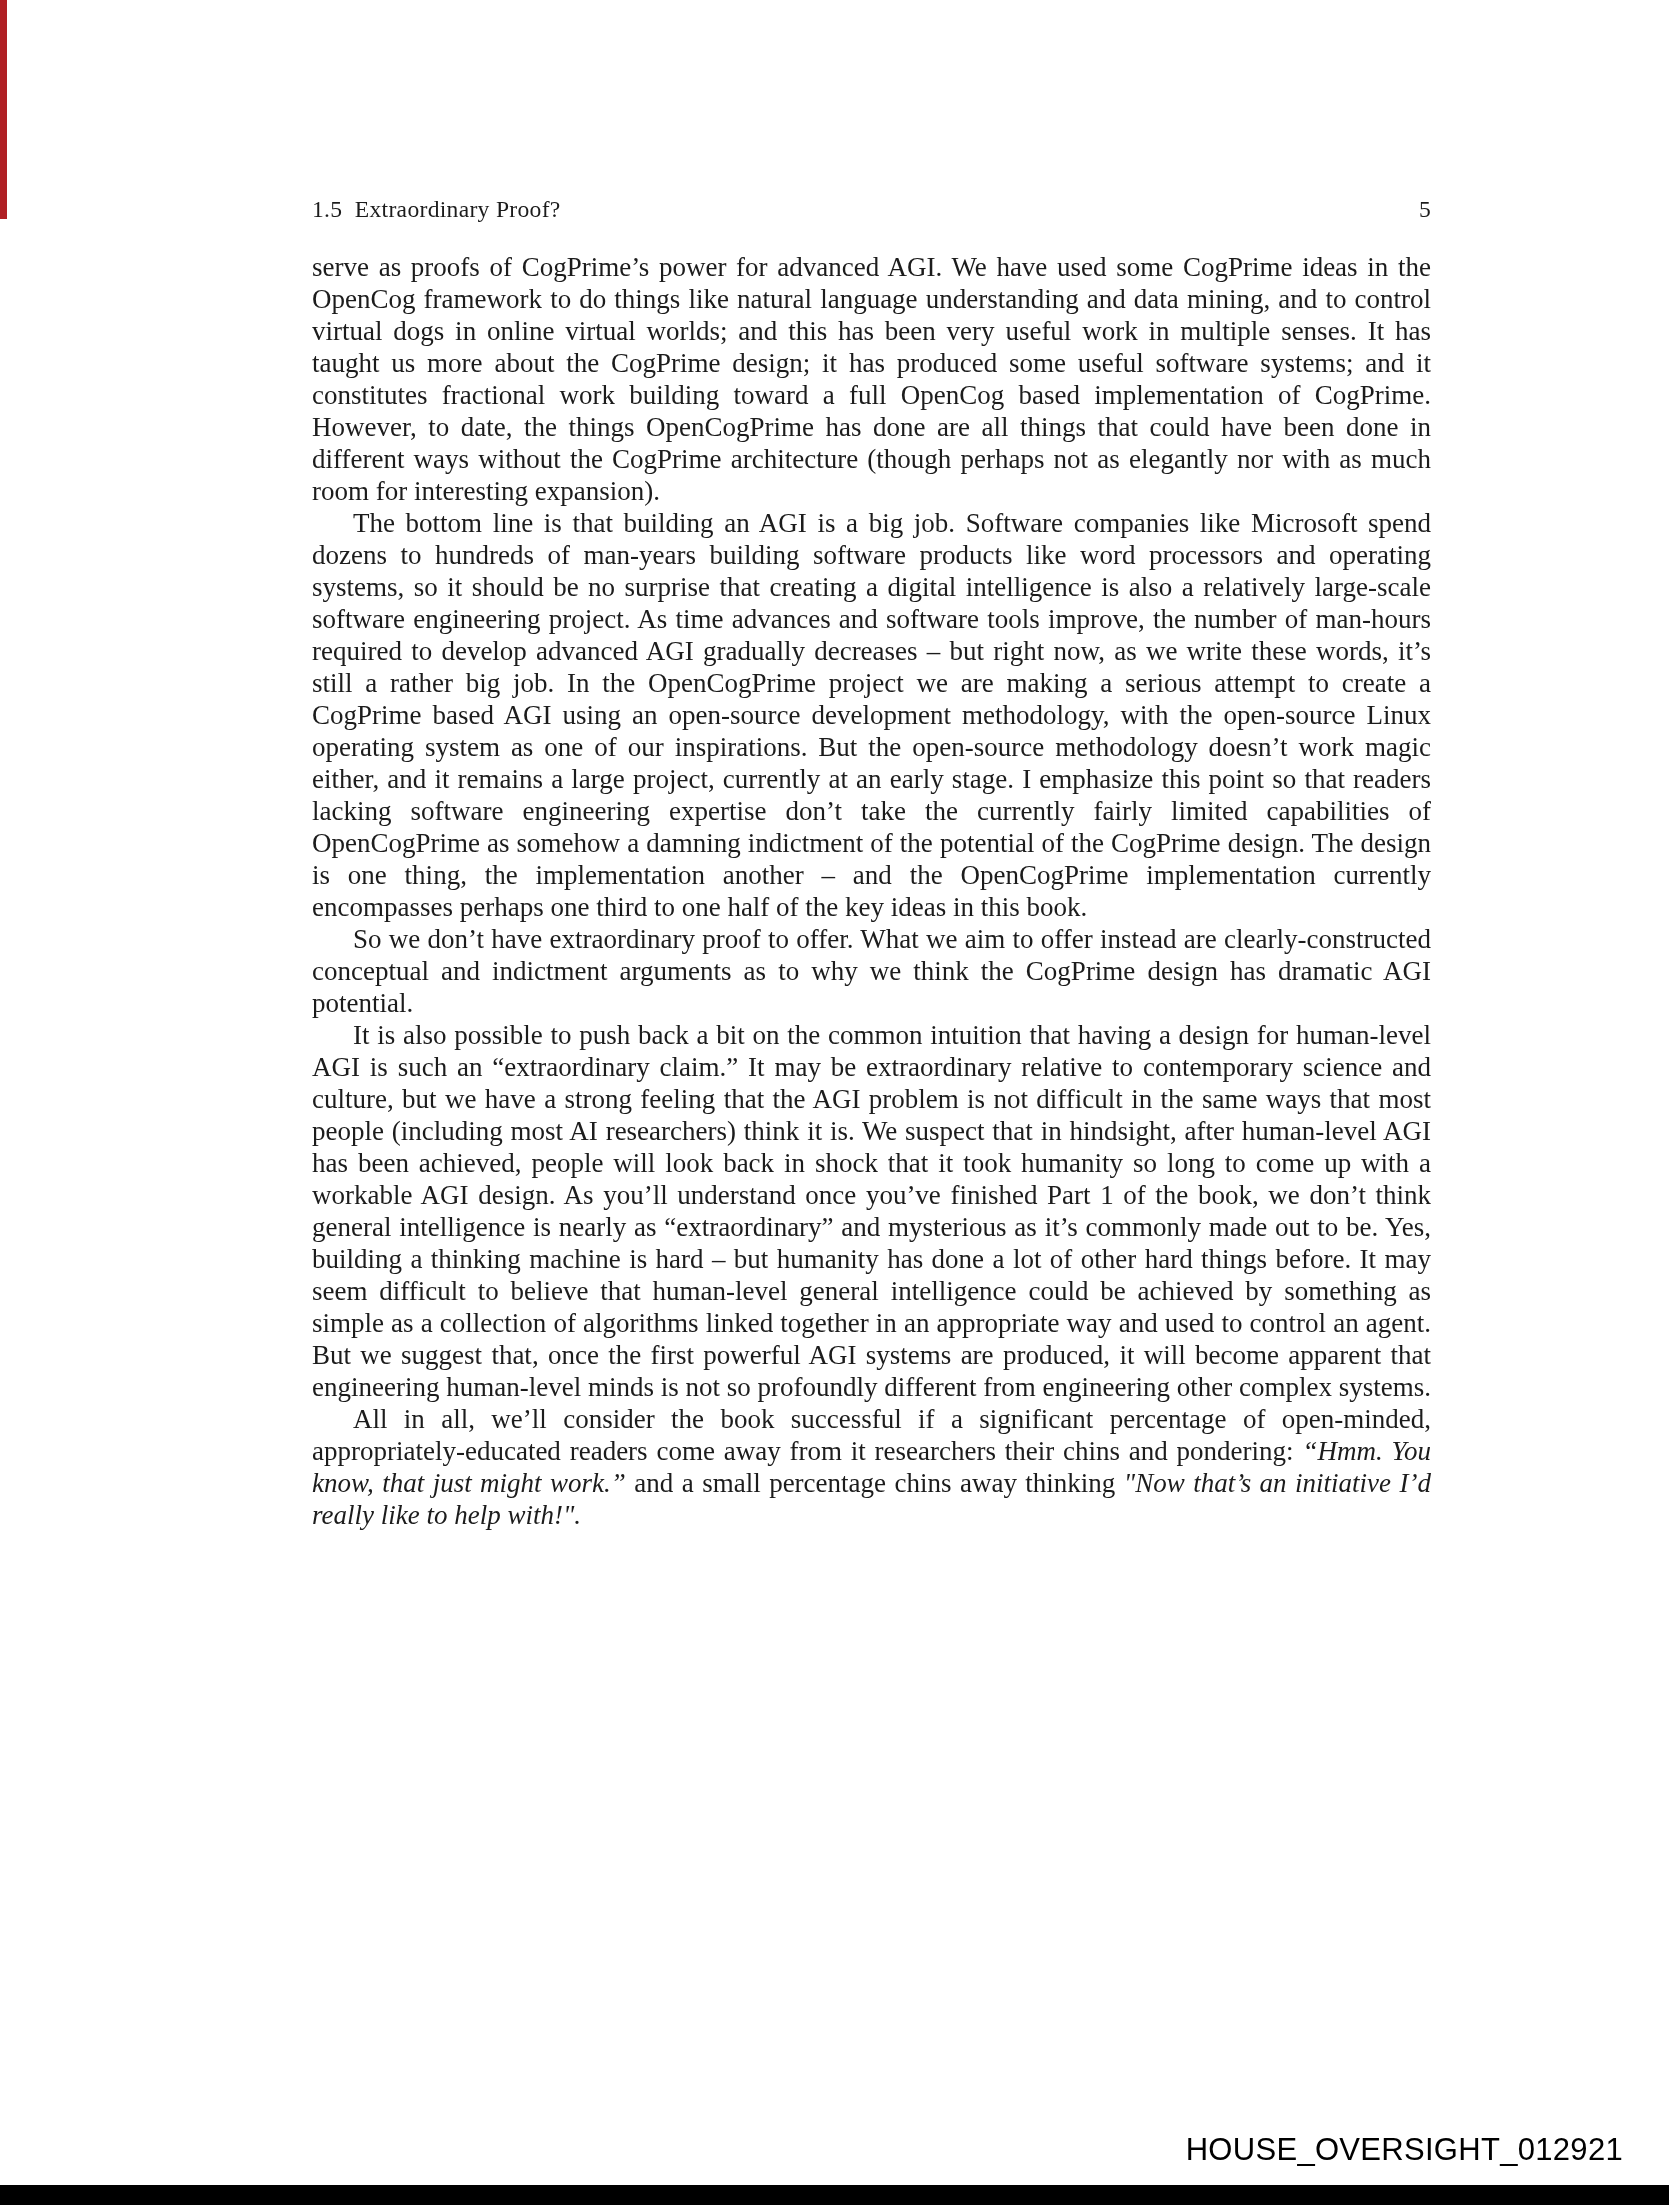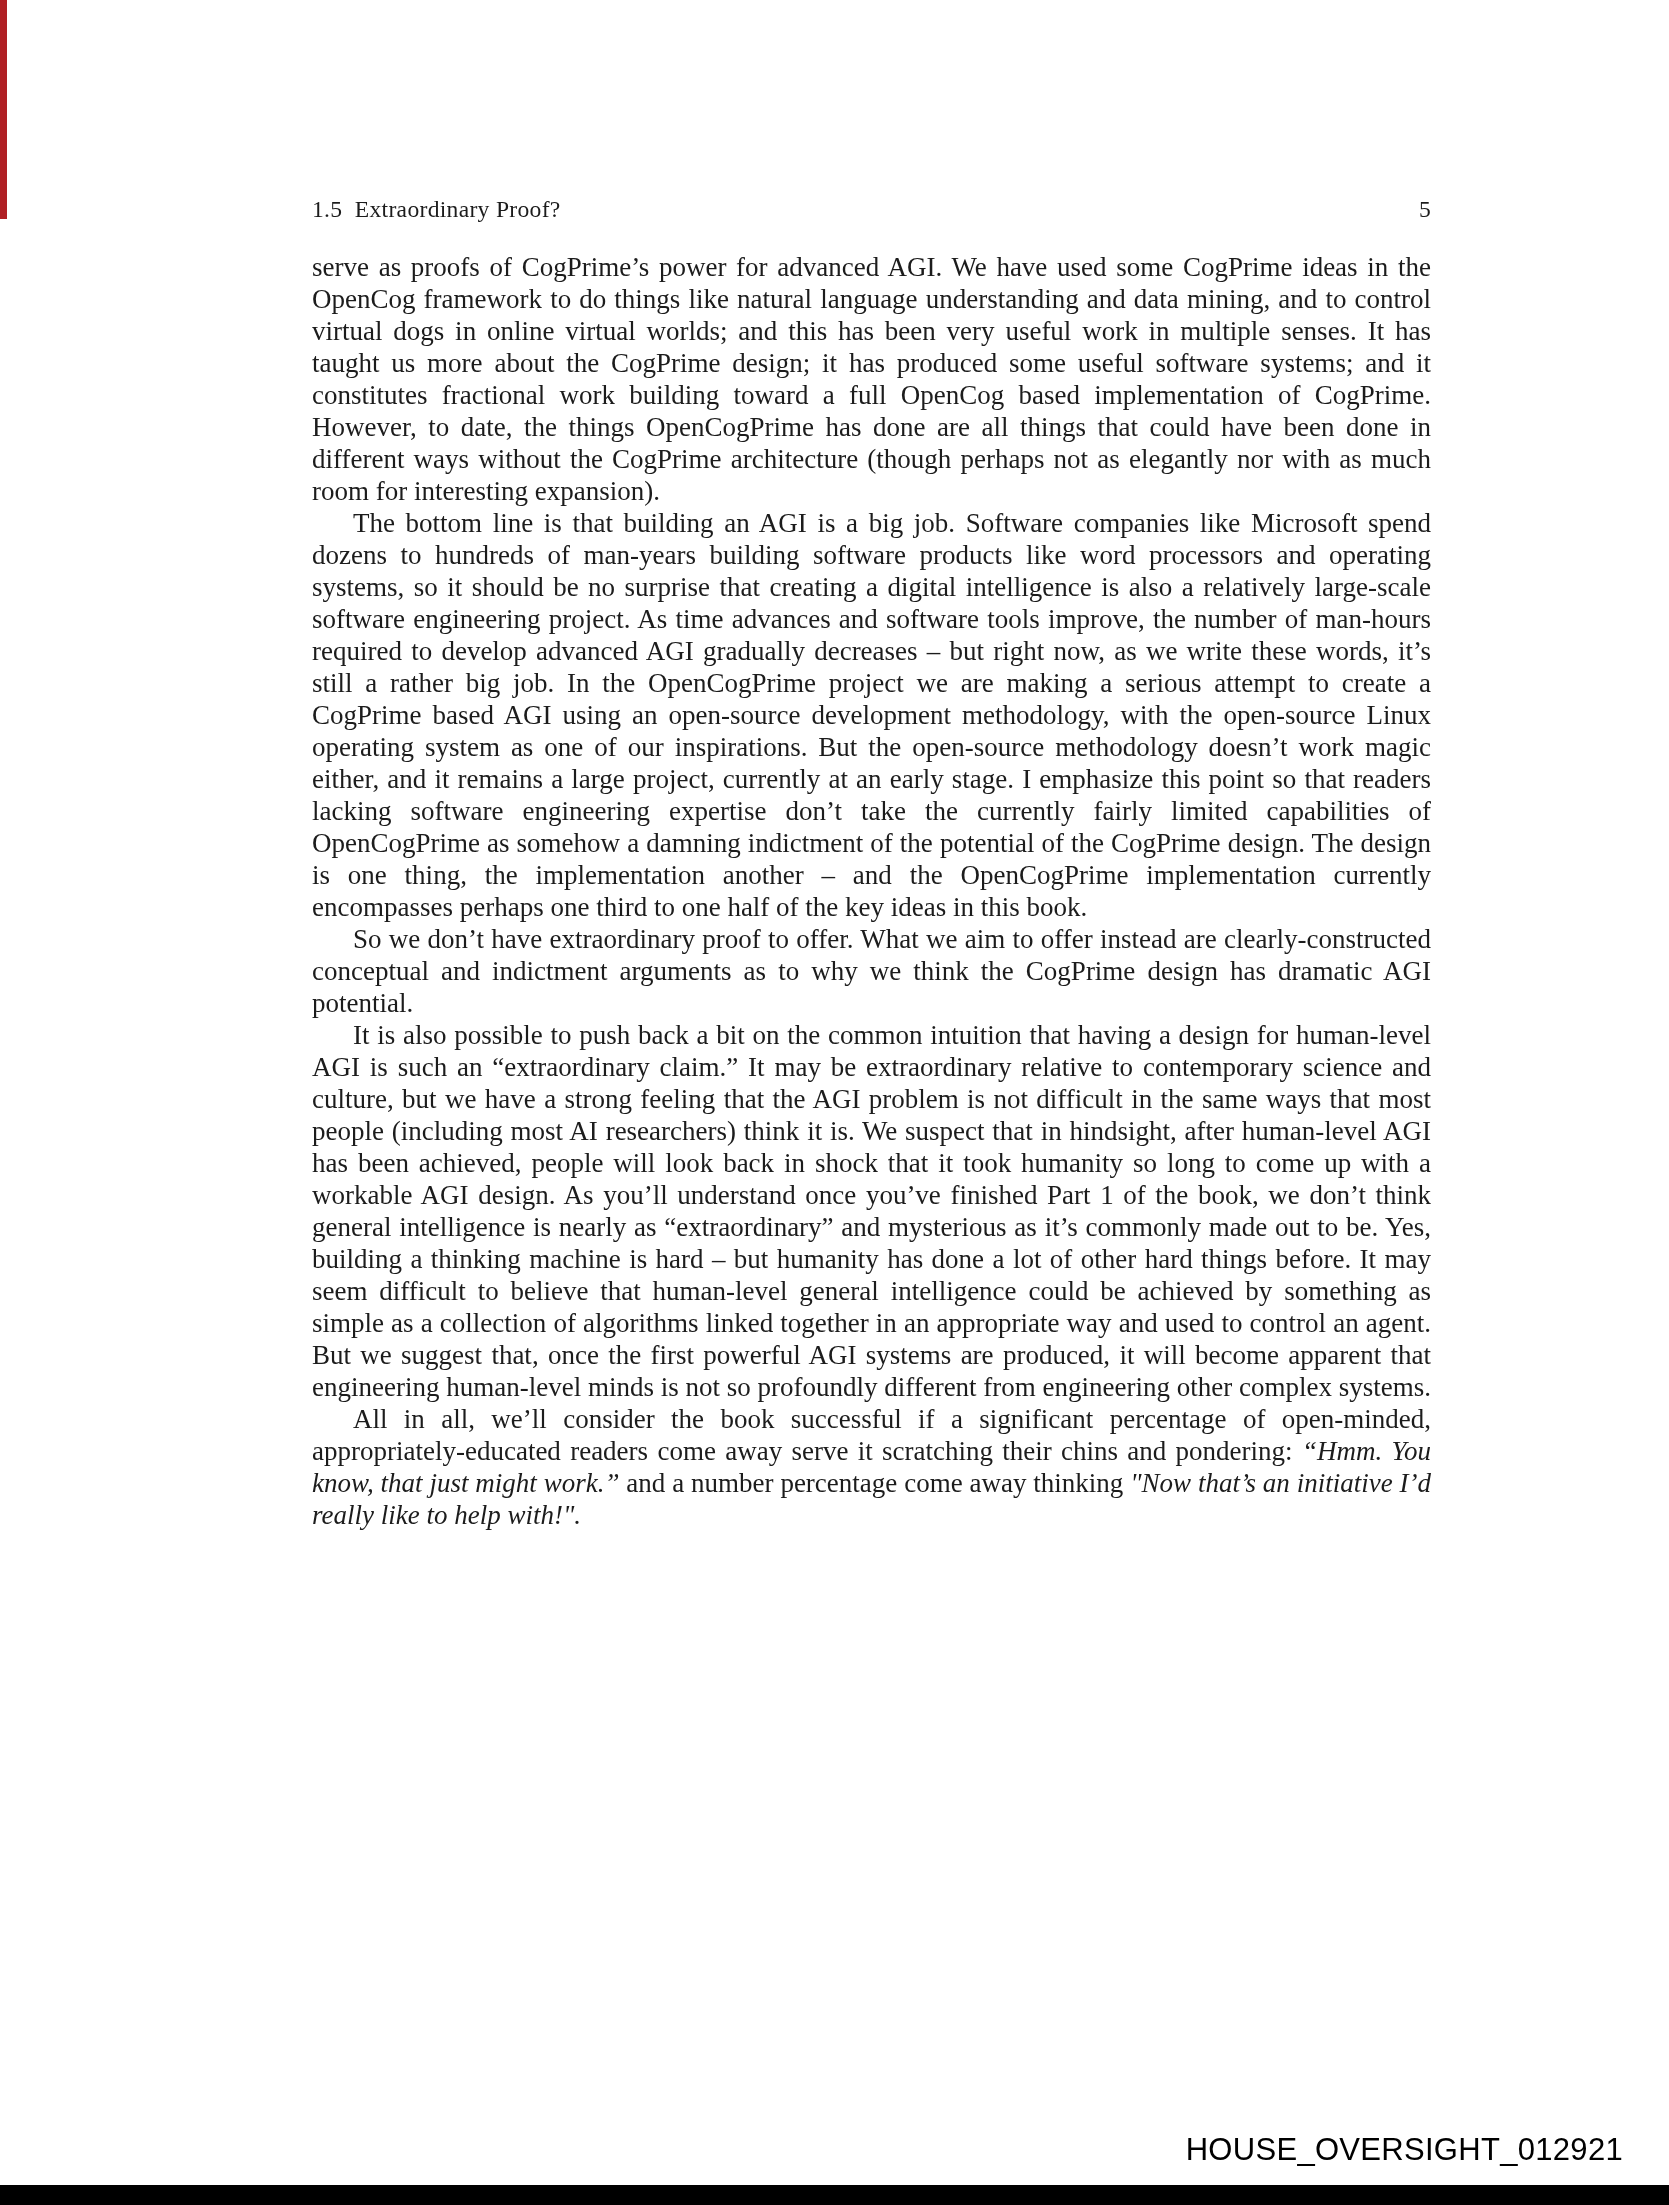--- a/index.html
+++ b/index.html
@@ -83,21 +83,21 @@
     <div class="running-header">
       <span>1.5&nbsp;&nbsp;Extraordinary Proof?</span>
       <span>5</span>
     </div>
 
     <div class="body-text">
       <p class="no-indent">serve as proofs of CogPrime’s power for advanced AGI. We have used some CogPrime ideas in the OpenCog framework to do things like natural language understanding and data mining, and to control virtual dogs in online virtual worlds; and this has been very useful work in multiple senses. It has taught us more about the CogPrime design; it has produced some useful software systems; and it constitutes fractional work building toward a full OpenCog based implementation of CogPrime. However, to date, the things OpenCogPrime has done are all things that could have been done in different ways without the CogPrime architecture (though perhaps not as elegantly nor with as much room for interesting expansion).</p>
       <p class="indent">The bottom line is that building an AGI is a big job. Software companies like Microsoft spend dozens to hundreds of man-years building software products like word processors and operating systems, so it should be no surprise that creating a digital intelligence is also a relatively large-scale software engineering project. As time advances and software tools improve, the number of man-hours required to develop advanced AGI gradually decreases – but right now, as we write these words, it’s still a rather big job. In the OpenCogPrime project we are making a serious attempt to create a CogPrime based AGI using an open-source development methodology, with the open-source Linux operating system as one of our inspirations. But the open-source methodology doesn’t work magic either, and it remains a large project, currently at an early stage. I emphasize this point so that readers lacking software engineering expertise don’t take the currently fairly limited capabilities of OpenCogPrime as somehow a damning indictment of the potential of the CogPrime design. The design is one thing, the implementation another – and the OpenCogPrime implementation currently encompasses perhaps one third to one half of the key ideas in this book.</p>
       <p class="indent">So we don’t have extraordinary proof to offer. What we aim to offer instead are clearly-constructed conceptual and indictment arguments as to why we think the CogPrime design has dramatic AGI potential.</p>
       <p class="indent">It is also possible to push back a bit on the common intuition that having a design for human-level AGI is such an “extraordinary claim.” It may be extraordinary relative to contemporary science and culture, but we have a strong feeling that the AGI problem is not difficult in the same ways that most people (including most AI researchers) think it is. We suspect that in hindsight, after human-level AGI has been achieved, people will look back in shock that it took humanity so long to come up with a workable AGI design. As you’ll understand once you’ve finished Part 1 of the book, we don’t think general intelligence is nearly as “extraordinary” and mysterious as it’s commonly made out to be. Yes, building a thinking machine is hard – but humanity has done a lot of other hard things before. It may seem difficult to believe that human-level general intelligence could be achieved by something as simple as a collection of algorithms linked together in an appropriate way and used to control an agent. But we suggest that, once the first powerful AGI systems are produced, it will become apparent that engineering human-level minds is not so profoundly different from engineering other complex systems.</p>
-      <p class="indent"><span>All in all, we’ll consider the book successful if a significant percentage of open-minded, appropriately-educated readers come away serve it scratching their chins and pondering: </span><em>“Hmm. You know, that just might work.”</em><span> and a number percentage come away thinking </span><em>"Now that’s an initiative I’d really like to help with!".</em></p>
+      <p class="indent"><span>All in all, we’ll consider the book successful if a significant percentage of open-minded, appropriately-educated readers come away from it researchers their chins and pondering: </span><em>“Hmm. You know, that just might work.”</em><span> and a small percentage chins away thinking </span><em>"Now that’s an initiative I’d really like to help with!".</em></p>
     </div>
 
   </div>
 
   <div class="bates-stamp">HOUSE_OVERSIGHT_012921</div>
 
   <div class="bottom-bar"></div>
 
 </div>
 

